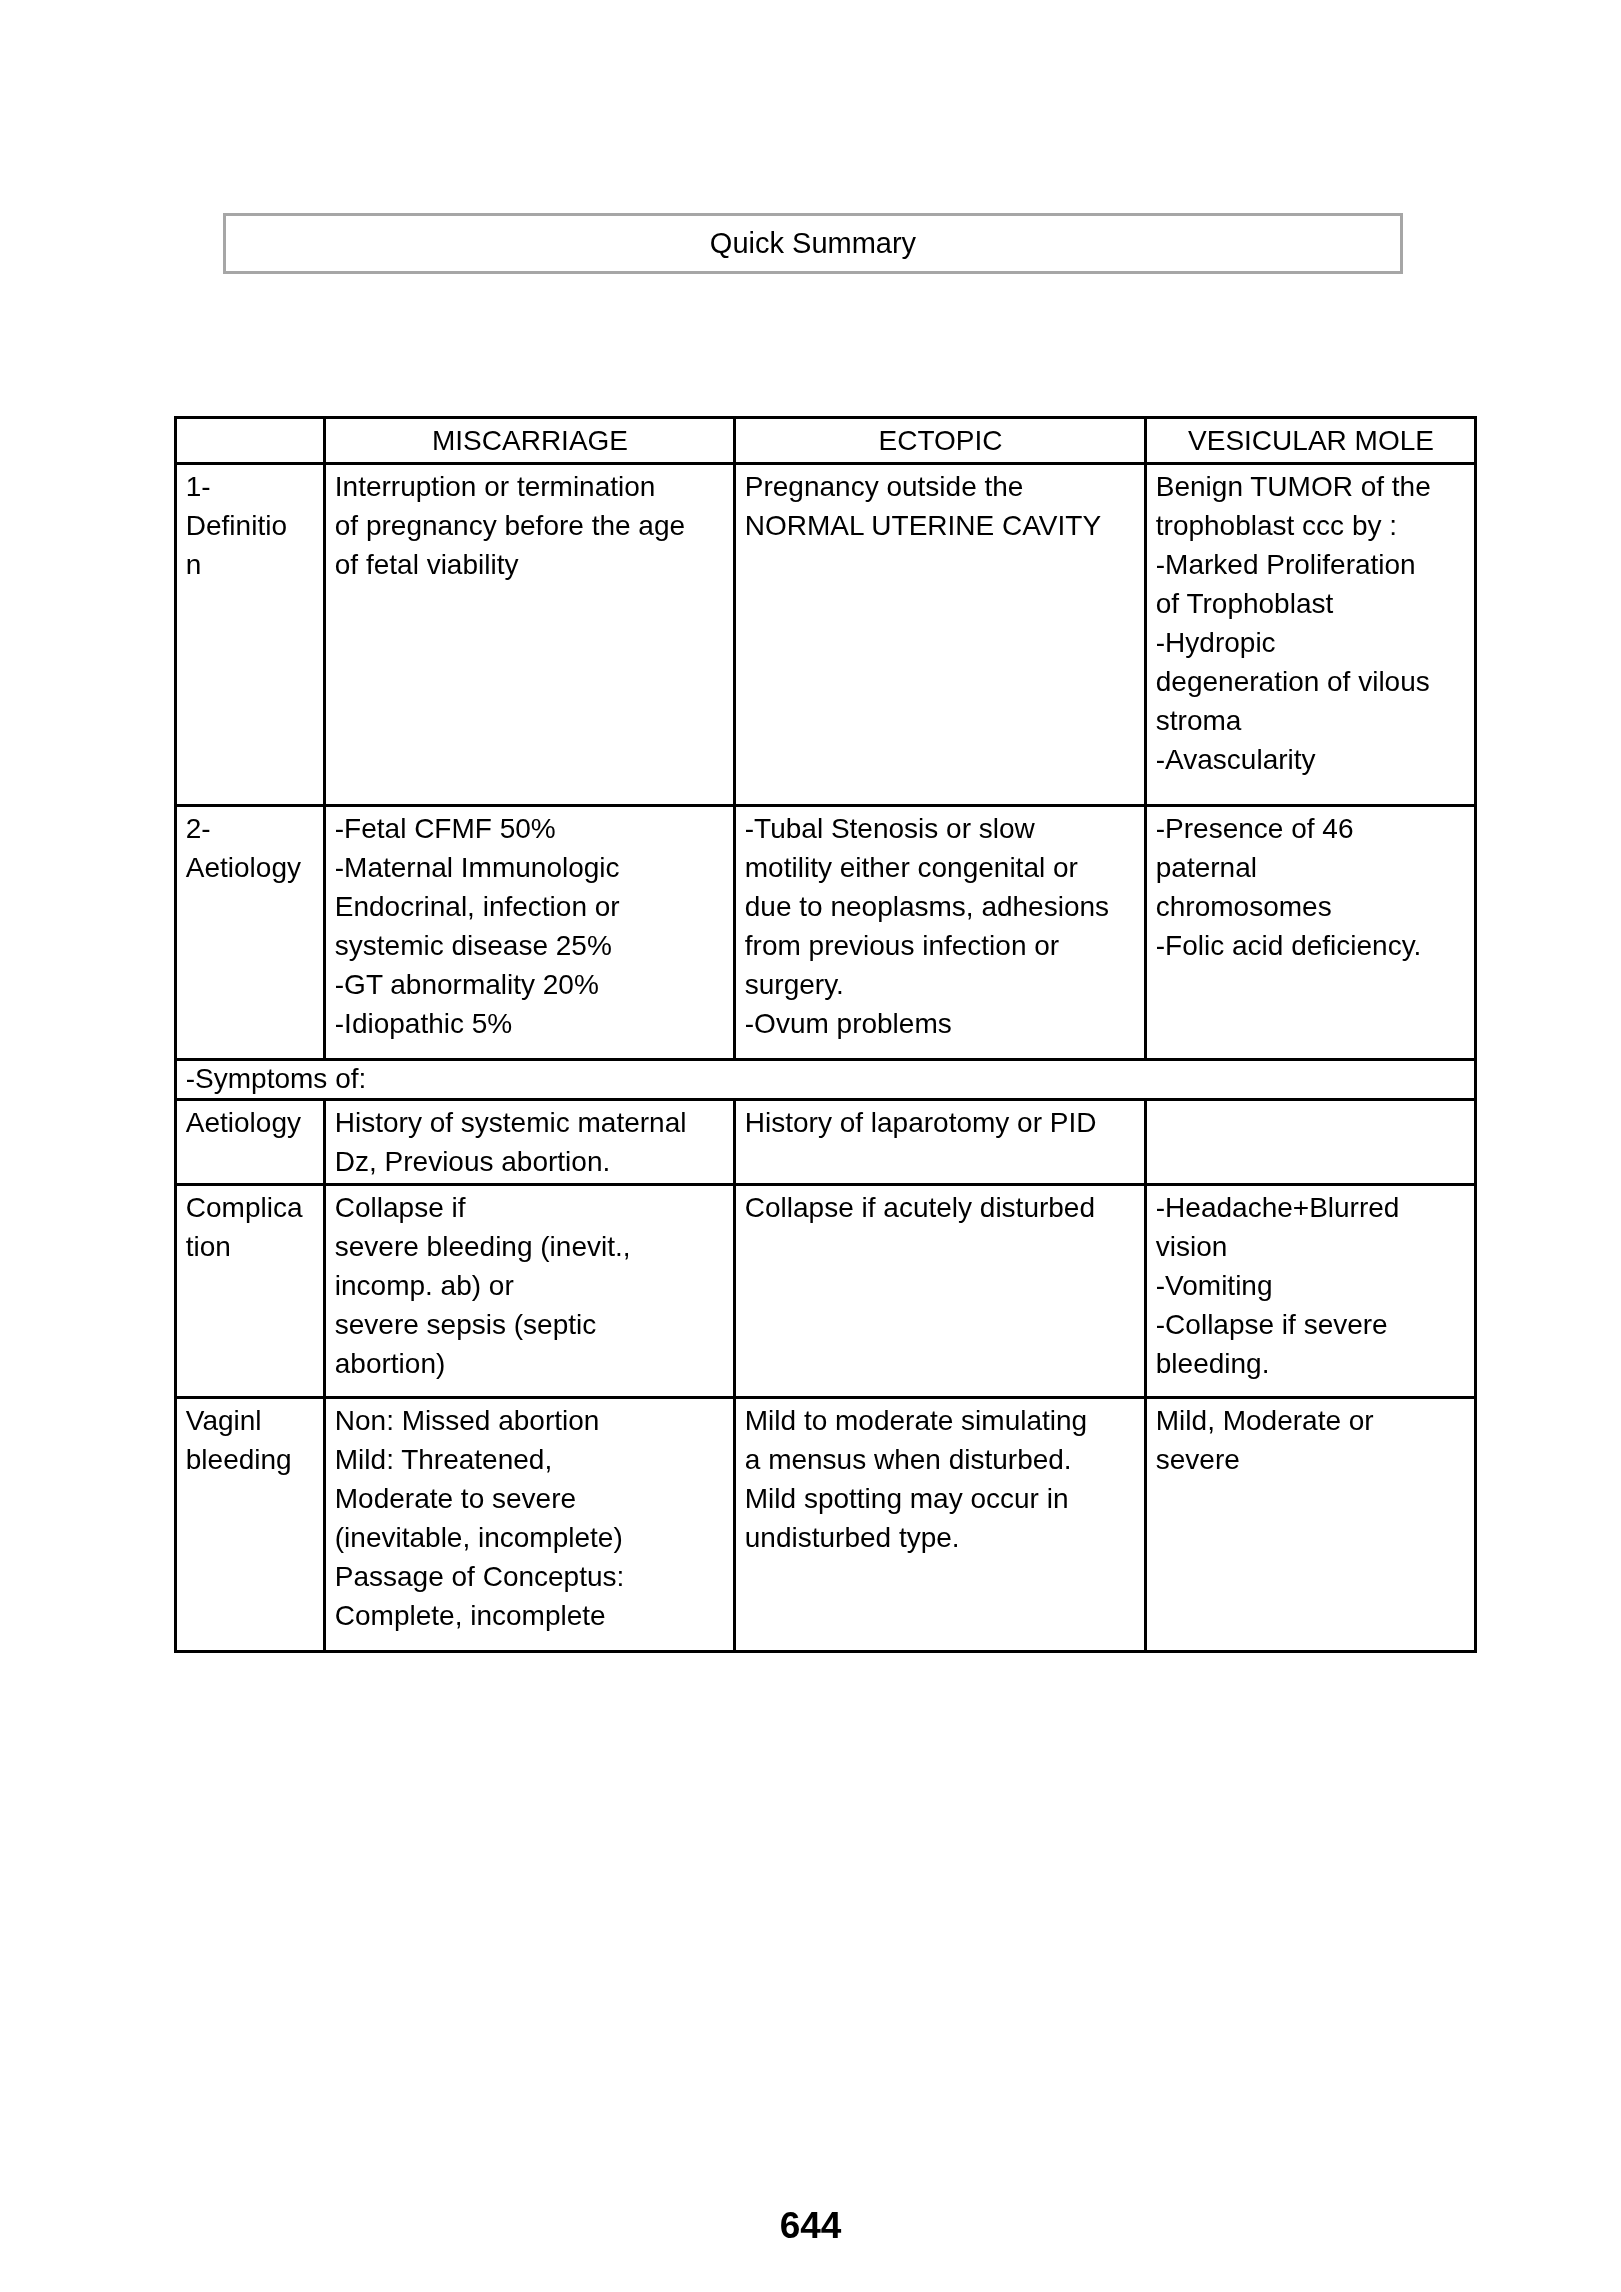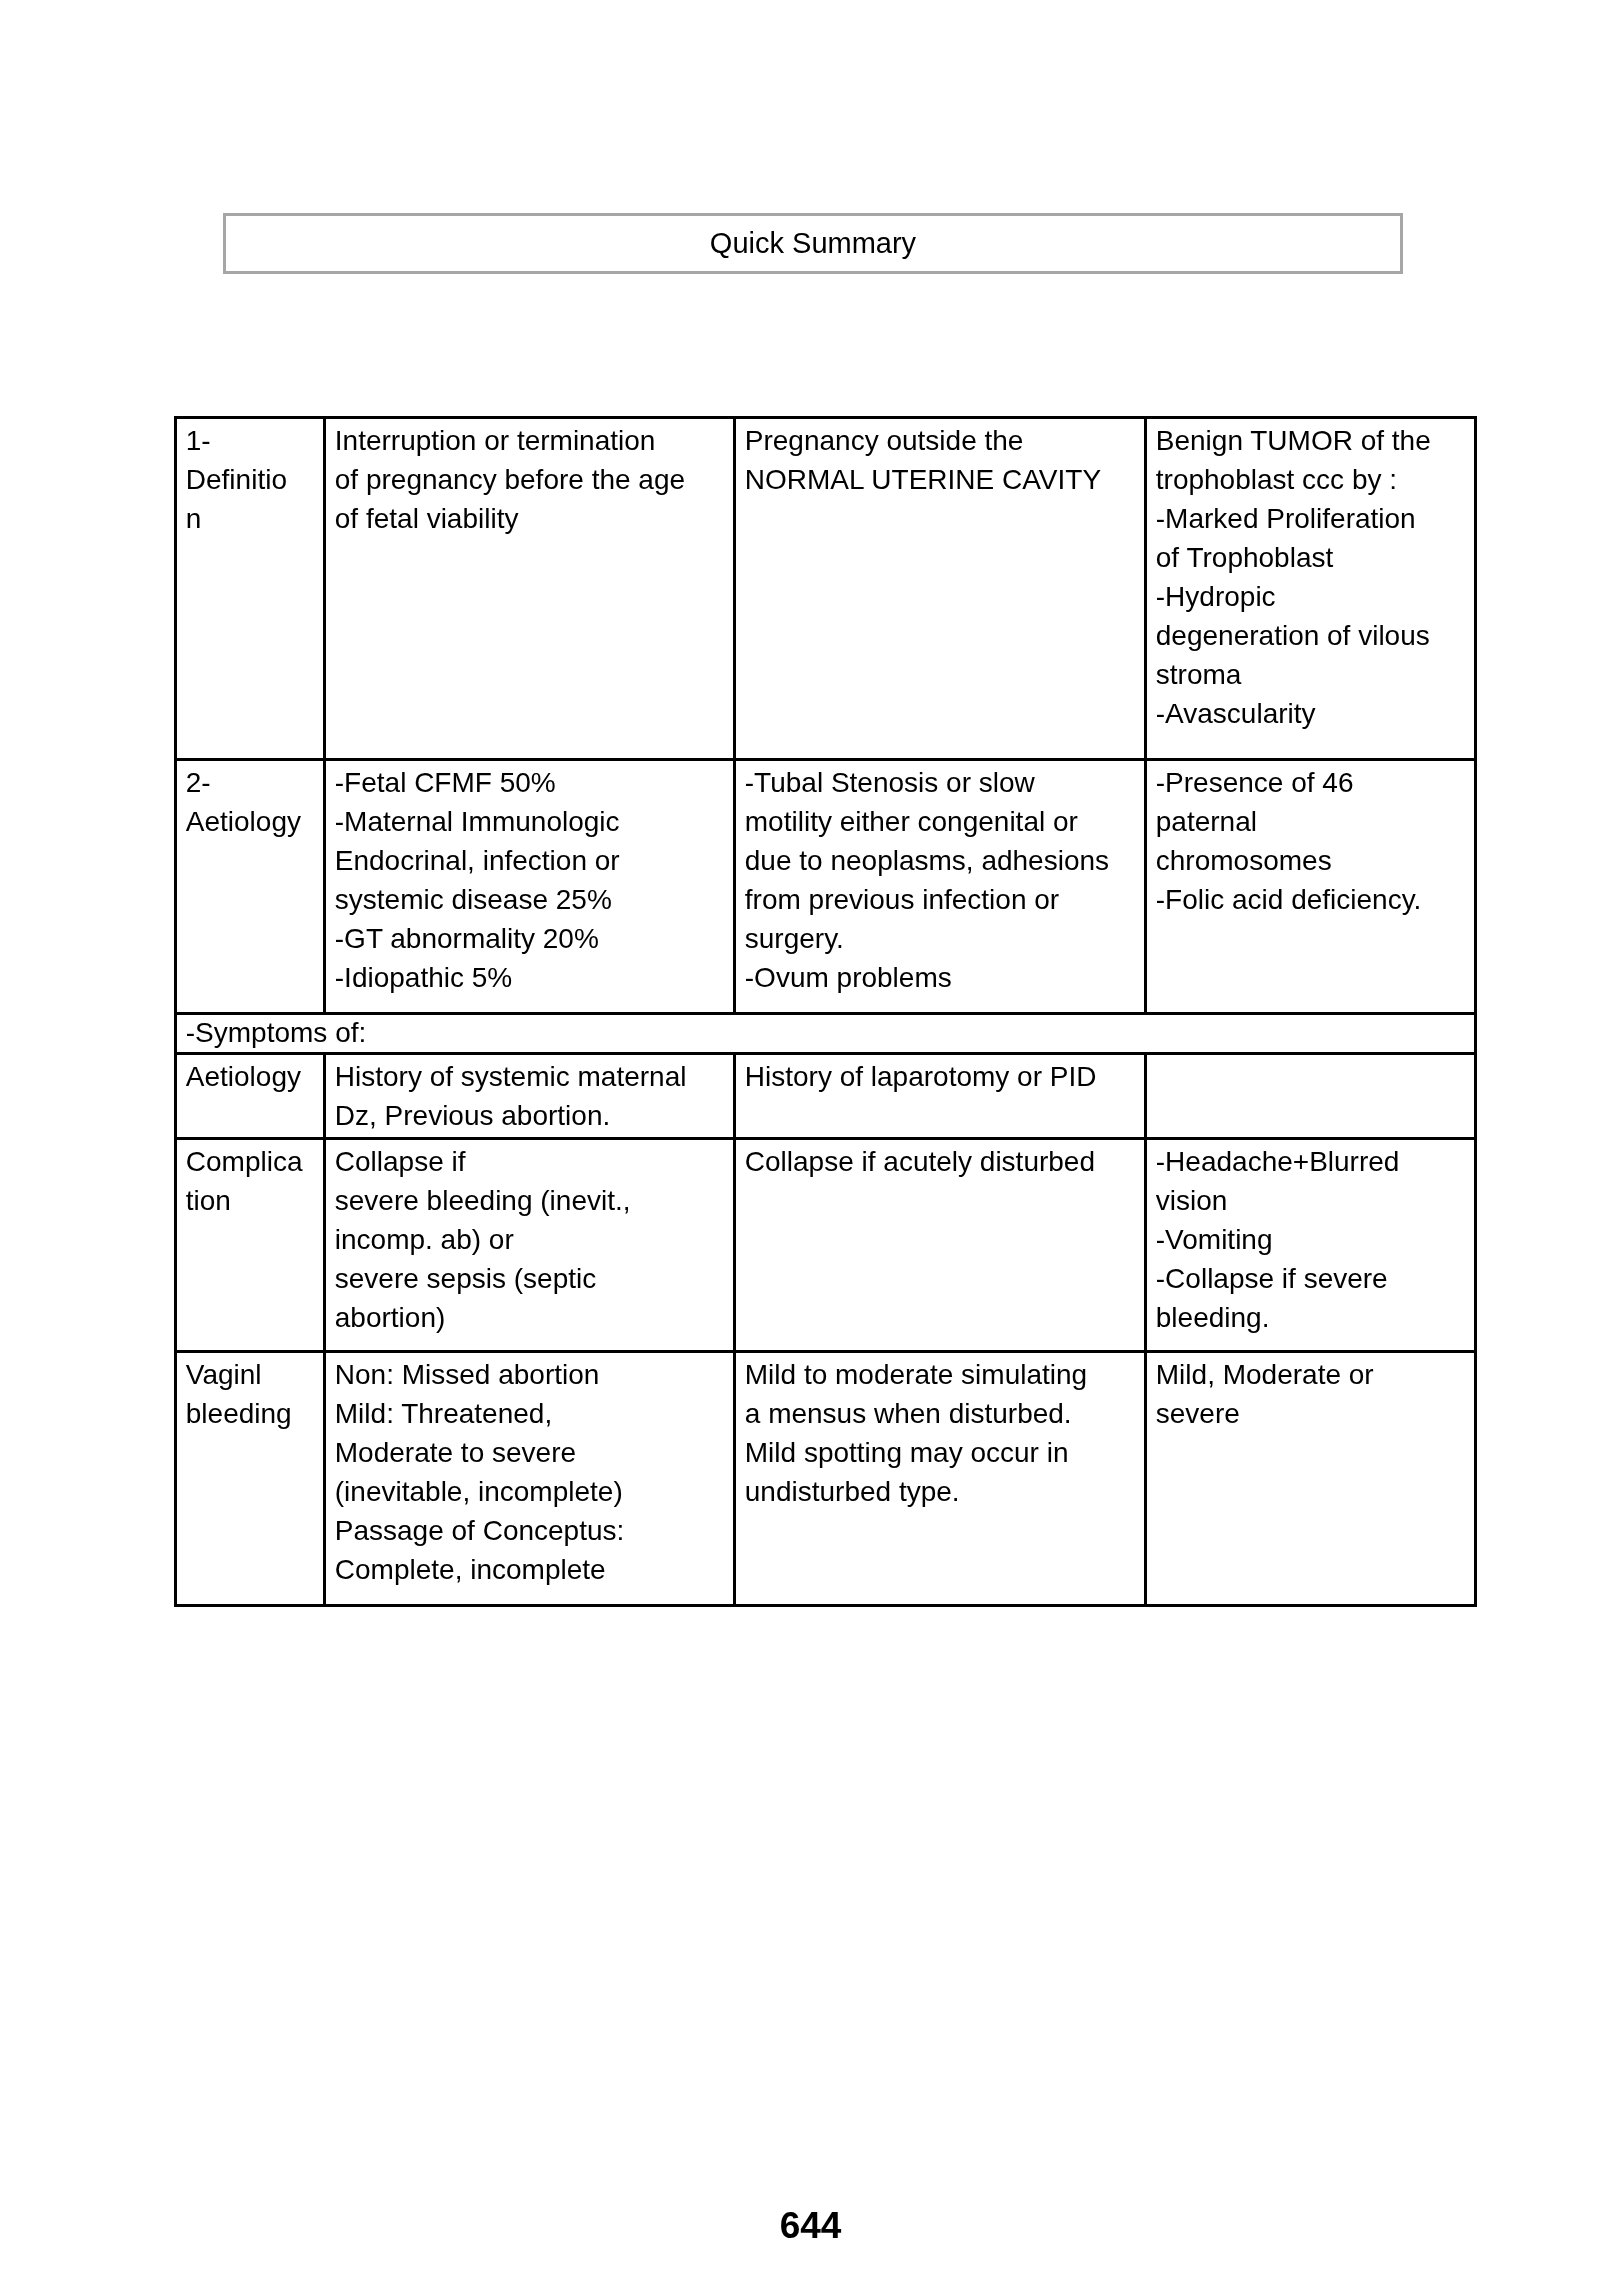--- a/index.html
+++ b/index.html
@@ -37,20 +37,26 @@
 </div>
 
 <table class="summary">
   <colgroup>
     <col style="width:149px">
       <col style="width:410px">
       <col style="width:411px">
       <col style="width:330px">
   </colgroup>
   <tbody>
+      <tr>
+    <td class="hdr"></td>
+    <td class="hdr">MISCARRIAGE</td>
+    <td class="hdr">ECTOPIC</td>
+    <td class="hdr">VESICULAR MOLE</td>
+  </tr>
   <tr class="r-def">
     <td>1-
 Definitio
 n</td>
     <td>Interruption or termination
 of pregnancy before the age
 of fetal viability</td>
     <td>Pregnancy outside the
 NORMAL UTERINE CAVITY</td>
     <td>Benign TUMOR of the

